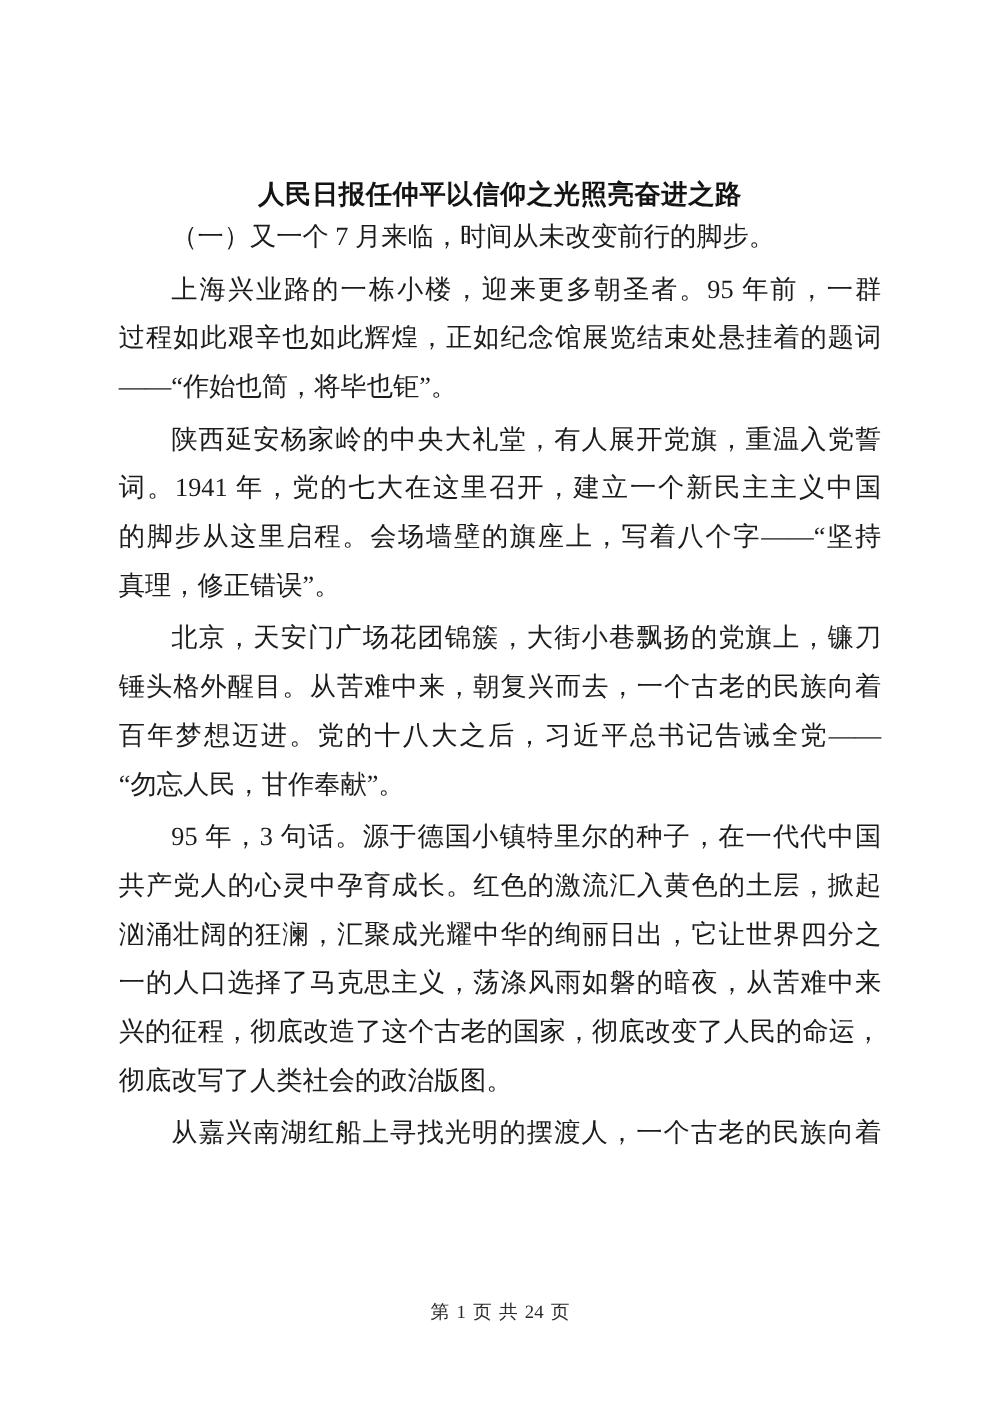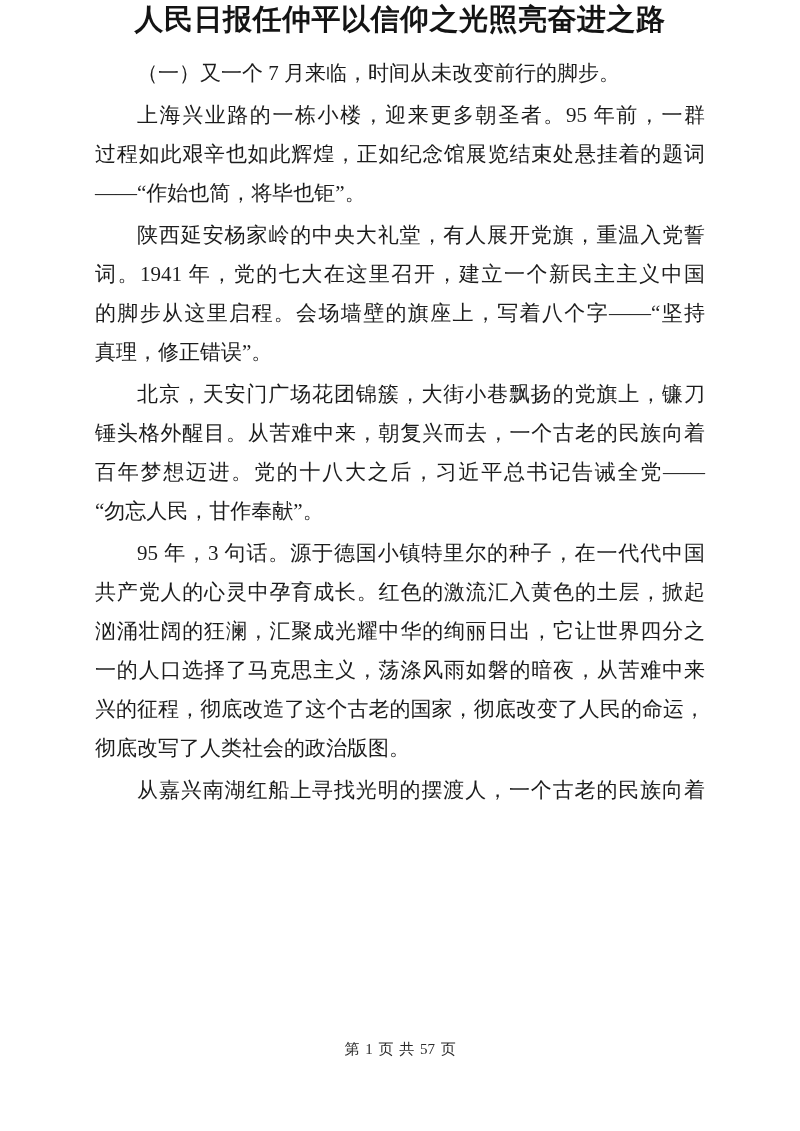--- a/index.html
+++ b/index.html
@@ -13,28 +13,29 @@
   }
   .page {
     position: absolute; inset: 0;
     background: #ffffff;
   }
   .content {
     padding: 0 95px;
   }
   .doc-title {
     margin: 0;
-    font-size: 29px;
+    padding-top: 141px;
+    font-size: 21px;
     font-weight: bold;
     text-align: center;
     color: #141414;
     letter-spacing: 0.5px;
   }
   .body-text {
-    margin-top: 14px;
+    margin-top: 1px;
     font-size: 21px;
     line-height: 39px;
   }
   .para { margin: 0 0 3px 0; }
   .line {
     text-align: left;
     white-space: normal;
   }
   .line.fill {
     text-align: justify;
@@ -86,15 +87,15 @@
           <div class="line fill">一的人口选择了马克思主义，荡涤风雨如磐的暗夜，从苦难中来</div>
           <div class="line fill">兴的征程，彻底改造了这个古老的国家，彻底改变了人民的命运，</div>
           <div class="line">彻底改写了人类社会的政治版图。</div>
         </div>
         <div class="para">
           <div class="line indent fill">从嘉兴南湖红船上寻找光明的摆渡人，一个古老的民族向着</div>
         </div>
       </div>
   </div>
   <div class="footer">
-    <span>第 1 页 共 57 页</span>
+    <span>第 1 页 共 24 页</span>
   </div>
 </div>
 
 </body></html>

